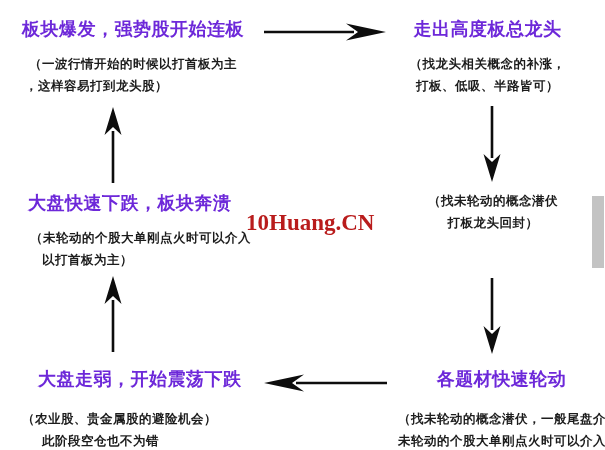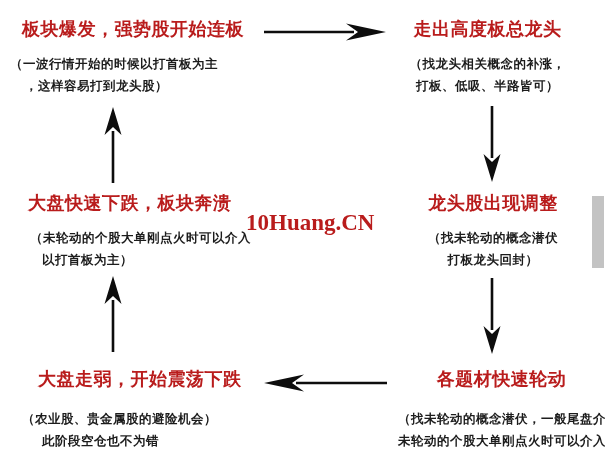--- a/index.html
+++ b/index.html
@@ -8,21 +8,21 @@
     width: 605px;
     height: 450px;
     background: #ffffff;
     overflow: hidden;
     font-family: "Liberation Sans", "DejaVu Sans", sans-serif;
   }
   .node { position: absolute; }
   .node .title {
     font-size: 18px;
     font-weight: bold;
-    color: #b91c1c;
+    color: #6d28d9;
     line-height: 26px;
     letter-spacing: 0.5px;
     white-space: nowrap;
     margin: 0 0 11px 0;
   }
   .node .sub {
     font-size: 12.5px;
     font-weight: 600;
     color: #1c1c1c;
     line-height: 22px;
@@ -53,38 +53,37 @@
     background: #c3c3c3;
   }
 </style>
 </head>
 <body>
 
 <div id="stage">
 
   <div class="node" style="left:6px; top:16px; width:256px;">
     <div class="title" style="padding-left:16px;">板块爆发，强势股开始连板</div>
-    <div class="sub" style="padding-left:4px;">（一波行情开始的时候以打首板为主</div>
+    <div class="sub" style="padding-left:4px;margin-left:19px;">（一波行情开始的时候以打首板为主</div>
     <div class="sub" style="padding-left:19px;">，这样容易打到龙头股）</div>
   </div>
 
   <div class="node center-align" style="left:370px; top:16px; width:235px;">
     <div class="title">走出高度板总龙头</div>
     <div class="sub">（找龙头相关概念的补涨，</div>
     <div class="sub">打板、低吸、半路皆可）</div>
   </div>
 
   <div class="node" style="left:24px; top:190px; width:250px;">
     <div class="title" style="padding-left:4px;">大盘快速下跌，板块奔溃</div>
     <div class="sub" style="padding-left:6px;">（未轮动的个股大单刚点火时可以介入</div>
     <div class="sub" style="padding-left:18px;">以打首板为主）</div>
   </div>
 
   <div class="node center-align" style="left:398px; top:190px; width:190px;">
-    <div class="title">龙头股出现调整</div>
     <div class="sub">（找未轮动的概念潜伏</div>
     <div class="sub">打板龙头回封）</div>
   </div>
 
   <div class="node row3" style="left:16px; top:366px; width:250px;">
     <div class="title" style="padding-left:6px;margin-left:16px;">大盘走弱，开始震荡下跌</div>
     <div class="sub" style="padding-left:6px;">（农业股、贵金属股的避险机会）</div>
     <div class="sub" style="padding-left:26px;">此阶段空仓也不为错</div>
   </div>
 

